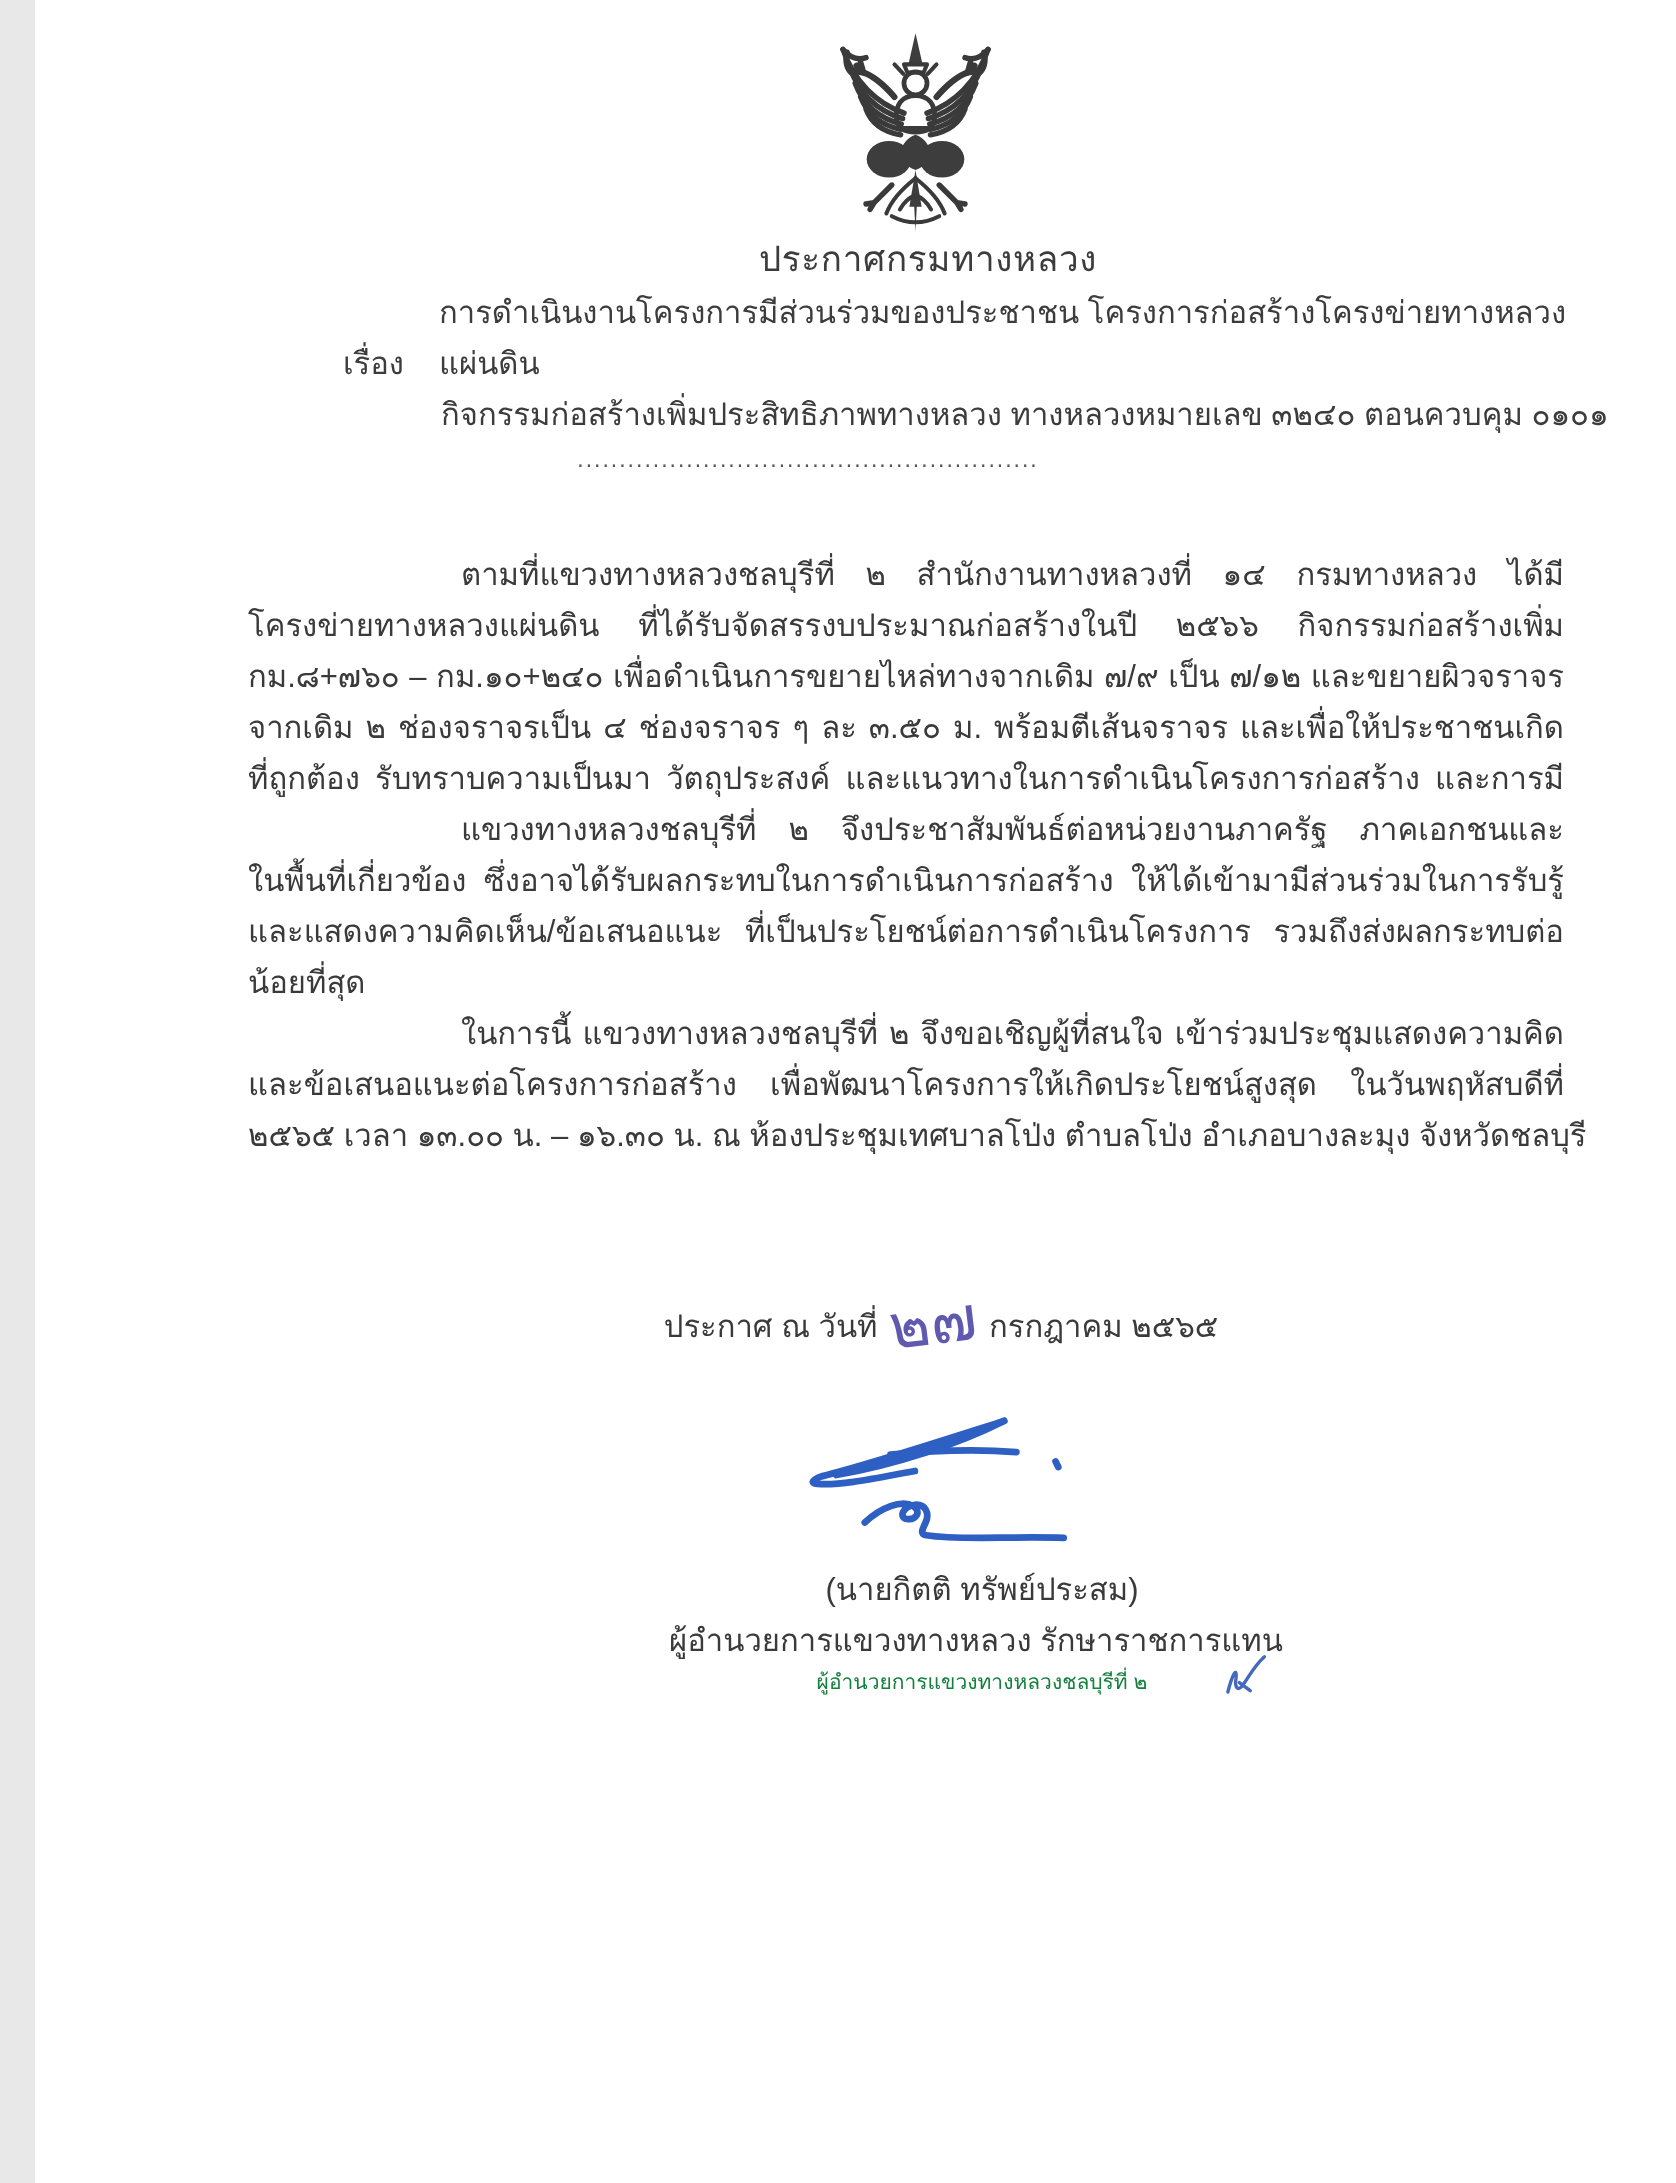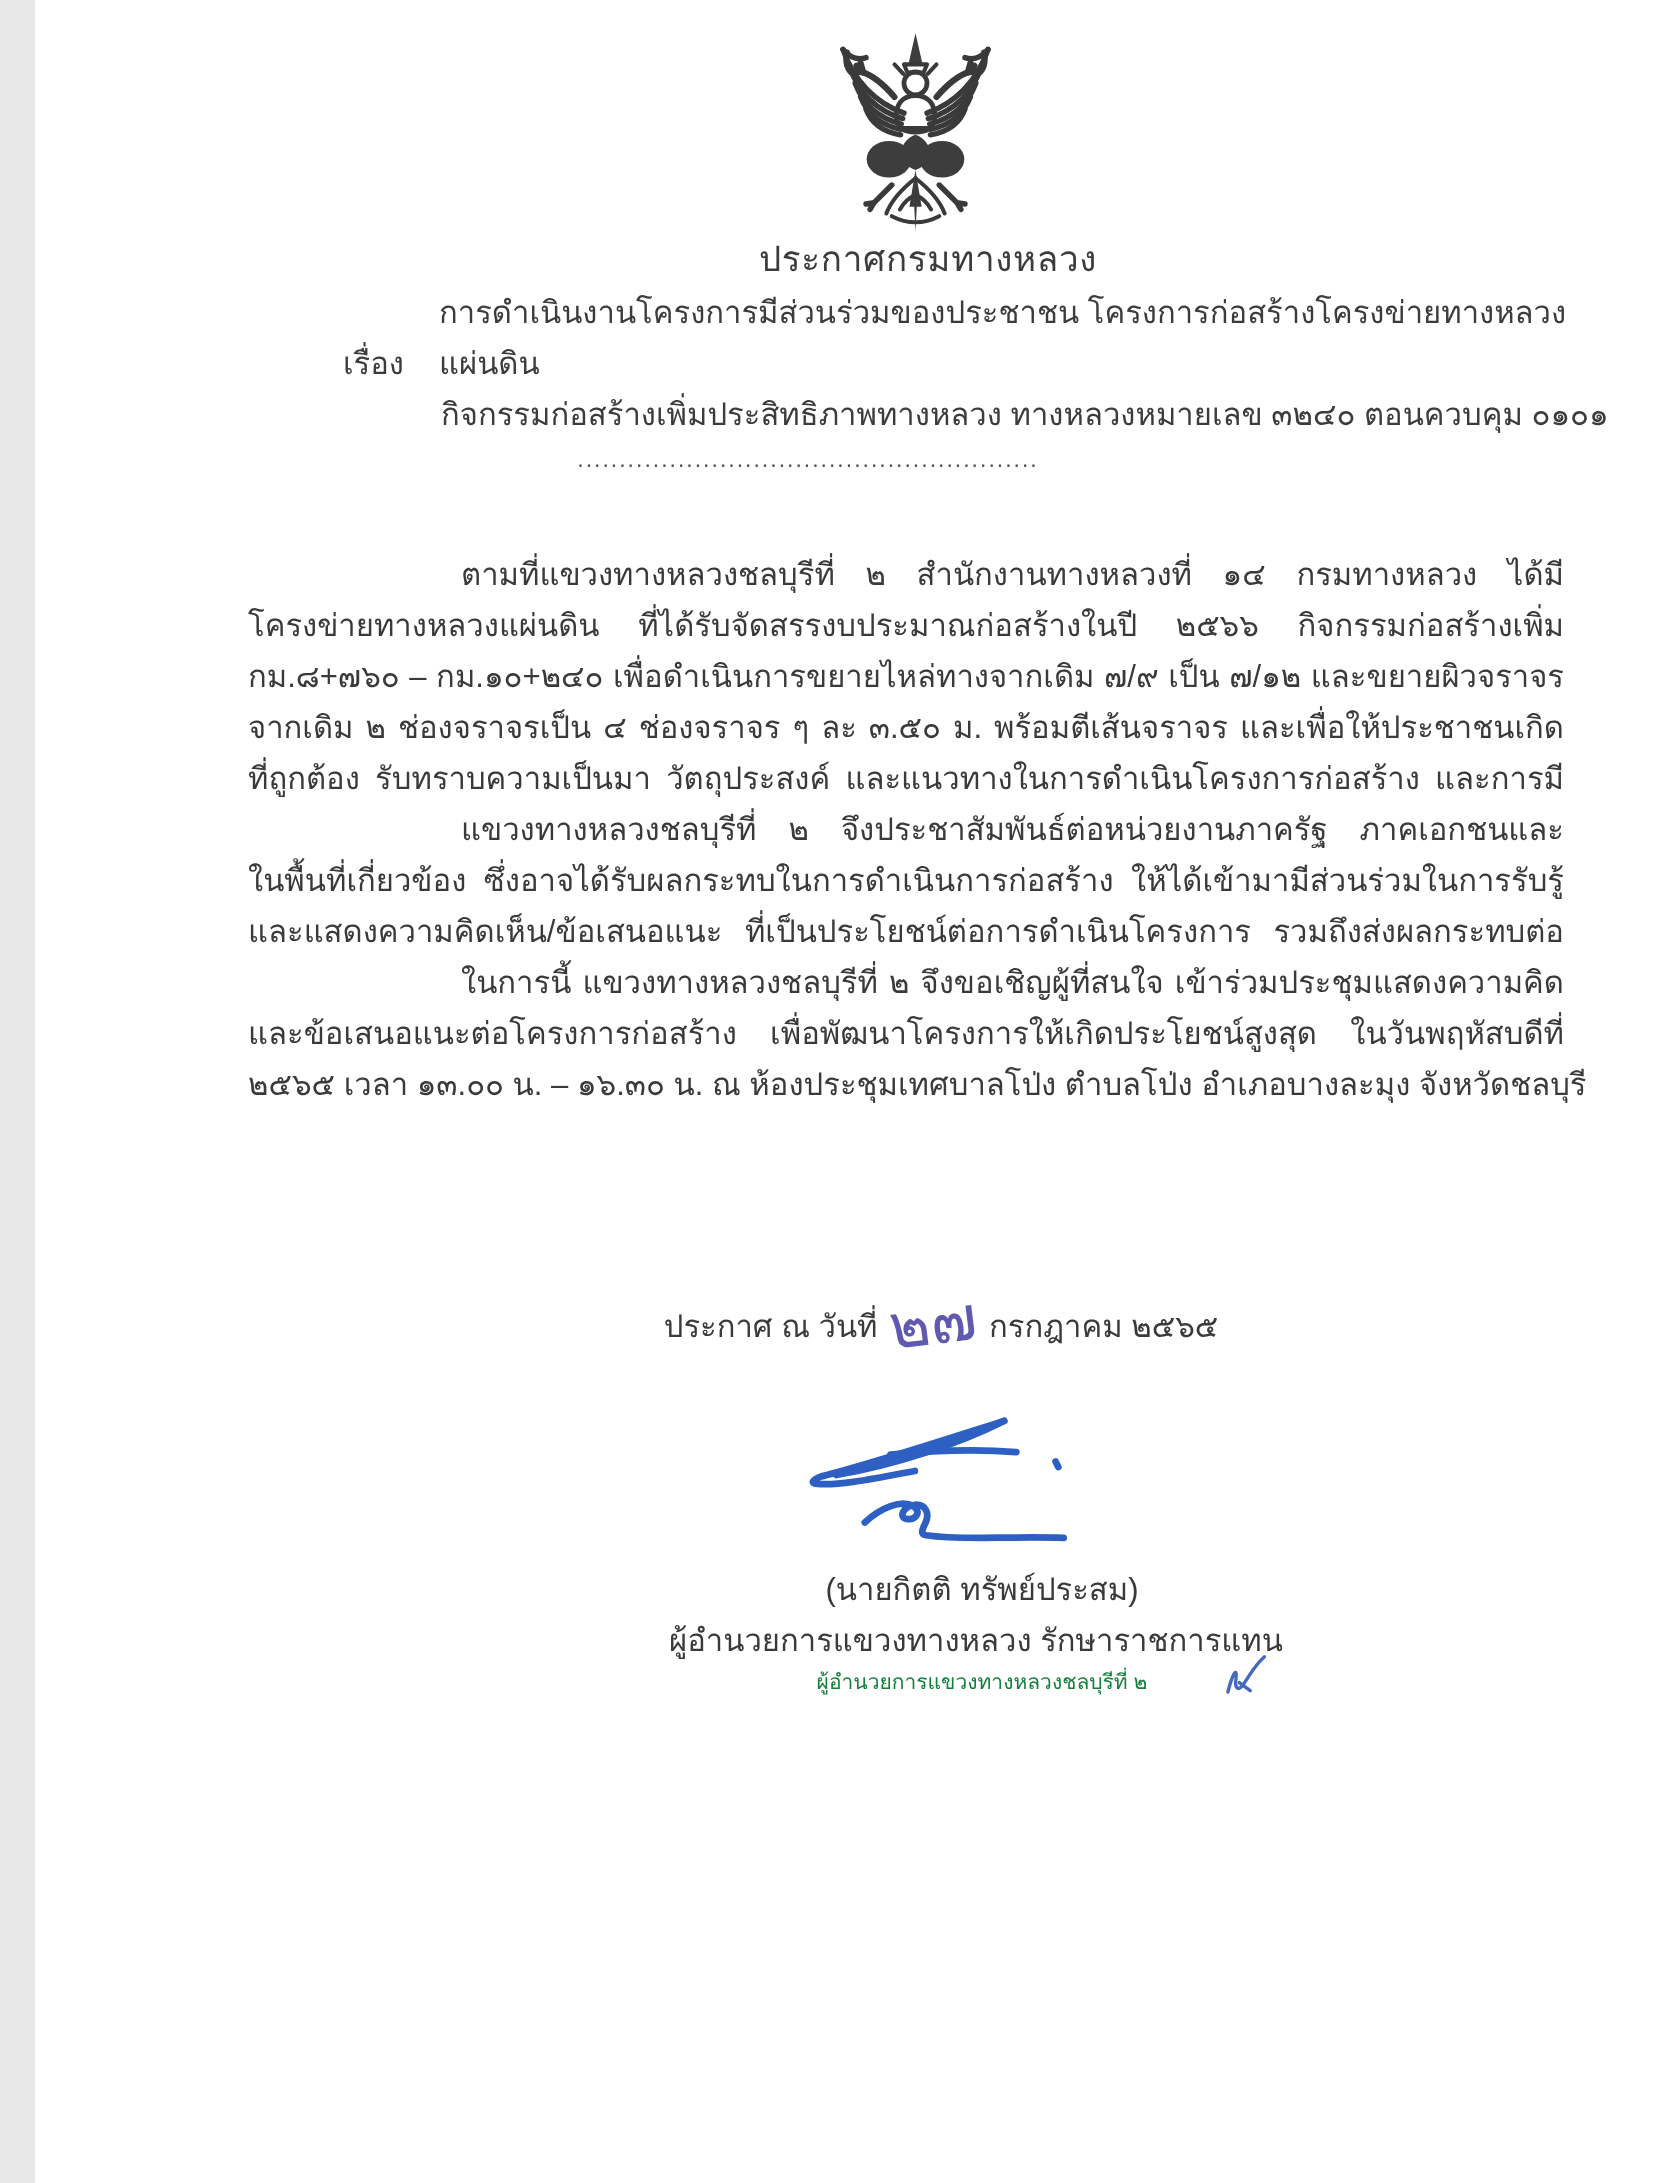--- a/index.html
+++ b/index.html
@@ -130,20 +130,21 @@
   <div class="abs body-block">
     <div class="j indent">ตามที่แขวงทางหลวงชลบุรีที่ ๒  สำนักงานทางหลวงที่ ๑๔  กรมทางหลวง  ได้มีโครงการก่อสร้าง</div>
     <div class="j">โครงข่ายทางหลวงแผ่นดิน ที่ได้รับจัดสรรงบประมาณก่อสร้างในปี  ๒๕๖๖ กิจกรรมก่อสร้างเพิ่มประสิทธิภาพ</div>
     <div class="j">กม.๘+๗๖๐ – กม.๑๐+๒๔๐ เพื่อดำเนินการขยายไหล่ทางจากเดิม ๗/๙ เป็น ๗/๑๒ และขยายผิวจราจร AC.</div>
     <div class="j">จากเดิม ๒ ช่องจราจรเป็น ๔ ช่องจราจร ๆ ละ ๓.๕๐ ม. พร้อมตีเส้นจราจร และเพื่อให้ประชาชนเกิดความเข้าใจ</div>
     <div class="j">ที่ถูกต้อง รับทราบความเป็นมา วัตถุประสงค์ และแนวทางในการดำเนินโครงการก่อสร้าง และการมีส่วนร่วม</div>
 
     <div class="j indent">แขวงทางหลวงชลบุรีที่ ๒  จึงประชาสัมพันธ์ต่อหน่วยงานภาครัฐ  ภาคเอกชนและประชาชน</div>
     <div class="j">ในพื้นที่เกี่ยวข้อง  ซึ่งอาจได้รับผลกระทบในการดำเนินการก่อสร้าง ให้ได้เข้ามามีส่วนร่วมในการรับรู้ข้อมูลข่าวสาร</div>
     <div class="j">และแสดงความคิดเห็น/ข้อเสนอแนะ  ที่เป็นประโยชน์ต่อการดำเนินโครงการ  รวมถึงส่งผลกระทบต่อสิ่งแวดล้อม</div>
+    <div class="line">น้อยที่สุด</div>
 
     <div class="j indent">ในการนี้  แขวงทางหลวงชลบุรีที่ ๒ จึงขอเชิญผู้ที่สนใจ เข้าร่วมประชุมแสดงความคิดเห็น</div>
     <div class="j">และข้อเสนอแนะต่อโครงการก่อสร้าง เพื่อพัฒนาโครงการให้เกิดประโยชน์สูงสุด ในวันพฤหัสบดีที่ ๑๘ สิงหาคม</div>
     <div class="line">๒๕๖๕  เวลา  ๑๓.๐๐ น. – ๑๖.๓๐ น.   ณ  ห้องประชุมเทศบาลโป่ง ตำบลโป่ง อำเภอบางละมุง จังหวัดชลบุรี</div>
   </div>
 
   <div class="abs center-anchor proclaim">
     <span>ประกาศ  ณ  วันที่</span>
     <span class="handwritten-day">๒๗</span>
     <span>กรกฎาคม ๒๕๖๕</span>

